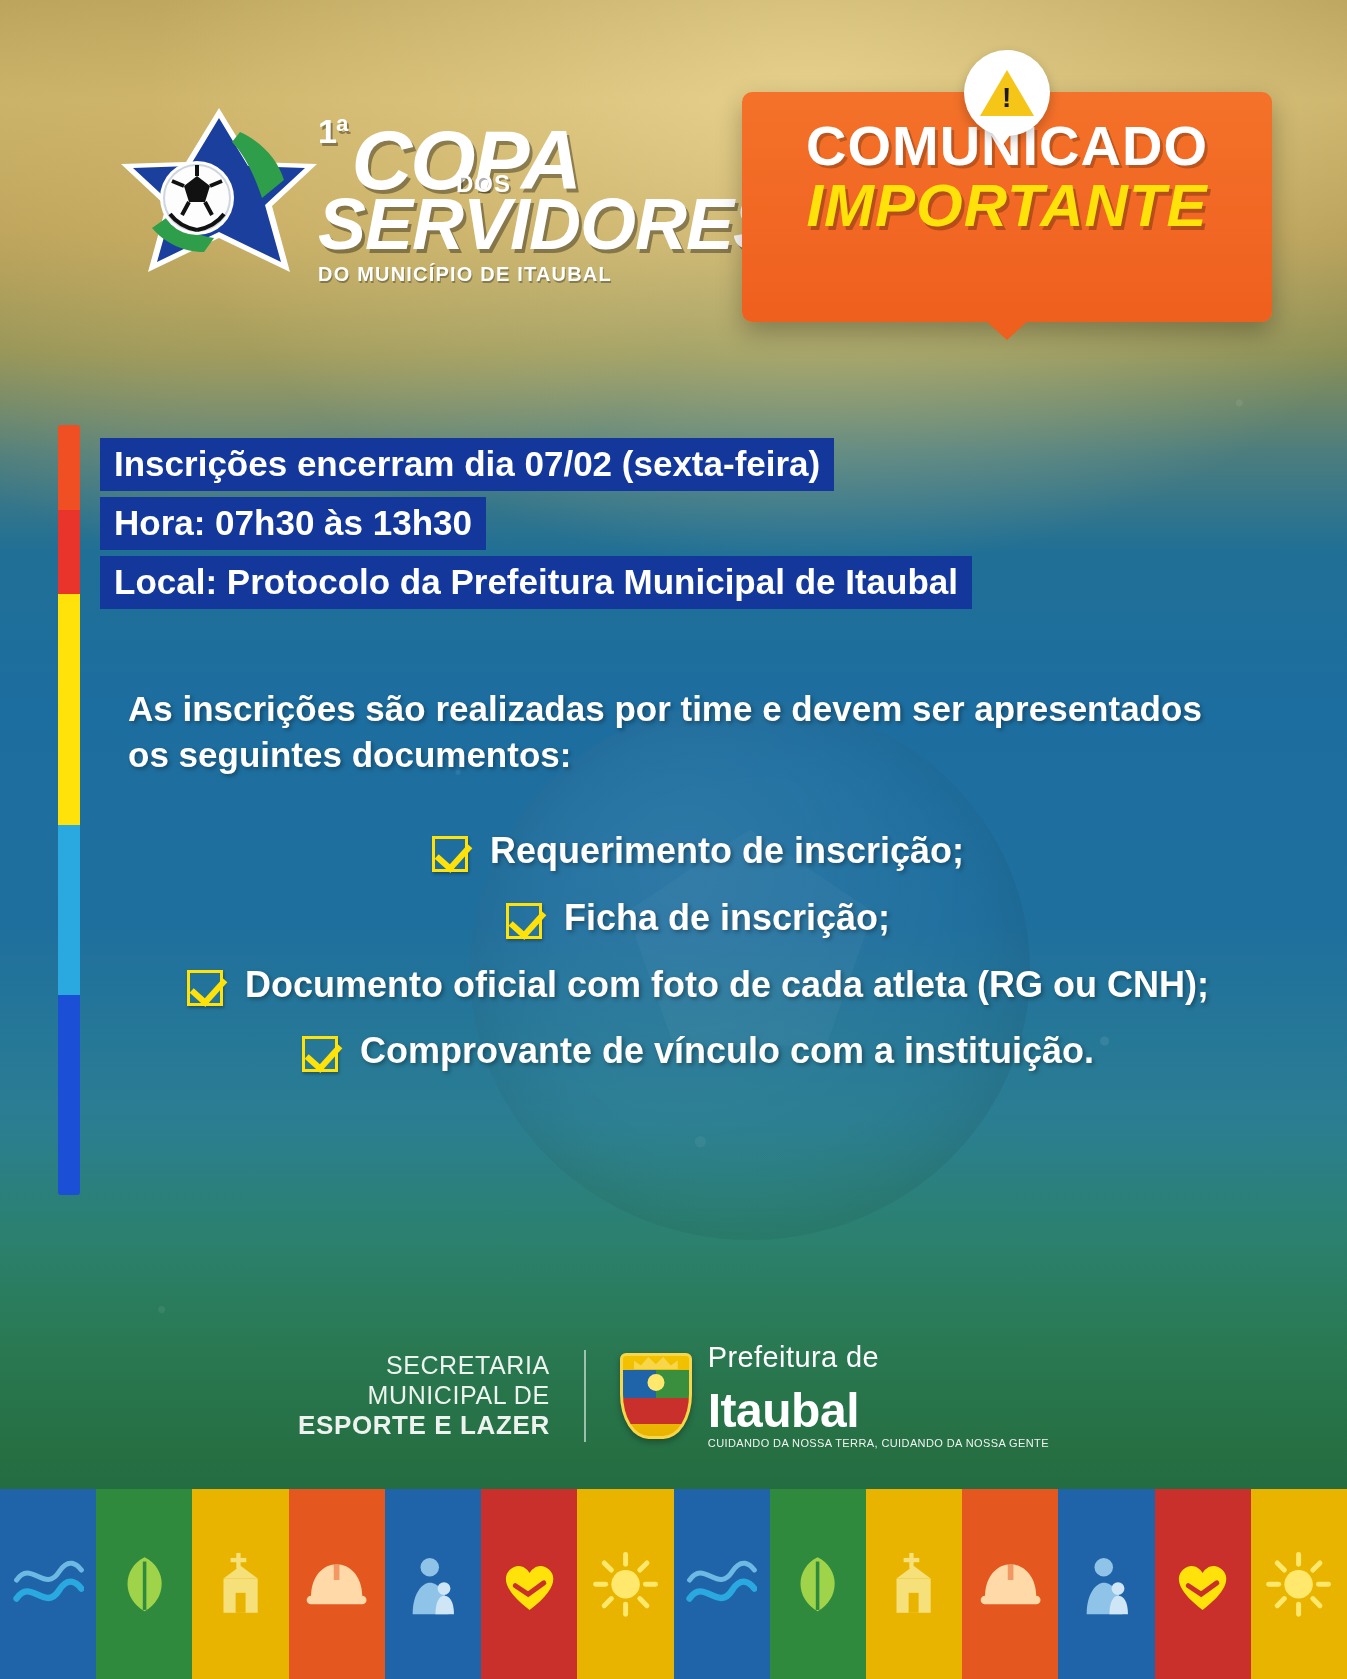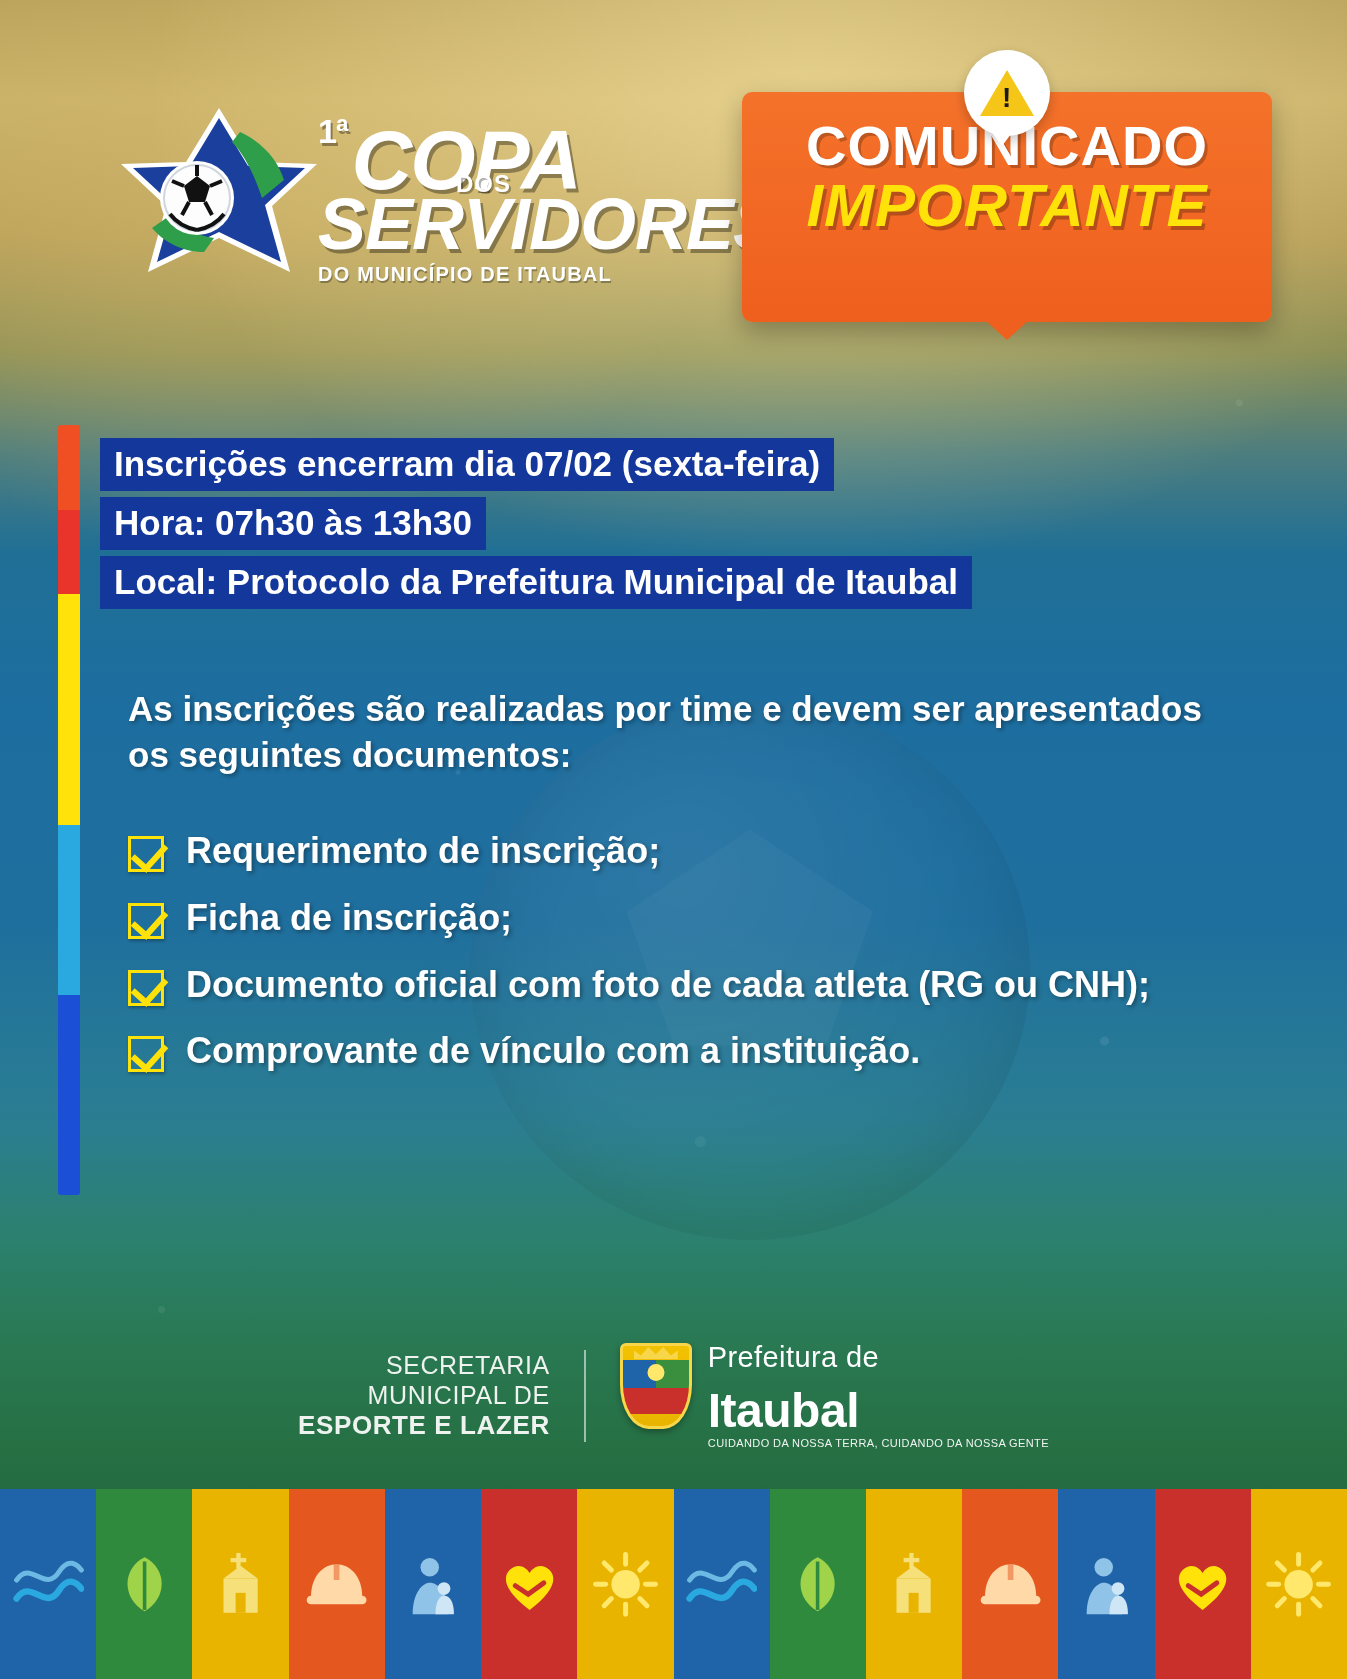--- a/index.html
+++ b/index.html
@@ -197,20 +197,21 @@
     text-shadow: 2px 2px 4px rgba(0,0,0,0.35);
   }
 
   .doc-list {
     position: absolute; left: 128px; top: 828px; width: 1140px;
     list-style: none;
   }
   .doc-item {
     display: flex; align-items: flex-start; gap: 22px;
     margin-bottom: 20px;
+    justify-content: center;
   }
   .check-box {
     flex: 0 0 auto;
     width: 36px; height: 36px; margin-top: 8px;
     border: 3px solid #ffe20a;
     position: relative;
     box-shadow: 1px 2px 3px rgba(0,0,0,0.3);
   }
   .check-box::after {
     content: "";
@@ -230,21 +231,21 @@
   .footer-logos {
     position: absolute; left: 0; bottom: 230px; width: 100%;
     display: flex; align-items: center; justify-content: center; gap: 34px;
   }
   .sec-logo {
     text-align: right; color: #eef3f0;
     font-size: 25px; line-height: 1.18; letter-spacing: 0.6px;
   }
   .sec-logo .strong { font-weight: bold; font-size: 26px; }
   .divider { width: 2px; height: 92px; background: rgba(255,255,255,0.55); }
-  .pref-block { display: flex; gap: 16px; }
+  .pref-block { display: flex; align-items: center; gap: 16px; }
   .brasao {
     width: 72px; height: 86px;
     background: linear-gradient(180deg, #f2c200 0%, #e8b400 100%);
     border: 3px solid #f7d64a;
     border-radius: 6px 6px 40% 40% / 6px 6px 52% 52%;
     position: relative; overflow: hidden;
     box-shadow: 0 3px 6px rgba(0,0,0,0.3);
   }
   .brasao .q1 { position: absolute; left: 0; top: 14px; width: 50%; height: 28px; background: #1f63a8; }
   .brasao .q2 { position: absolute; right: 0; top: 14px; width: 50%; height: 28px; background: #3a8f3f; }

